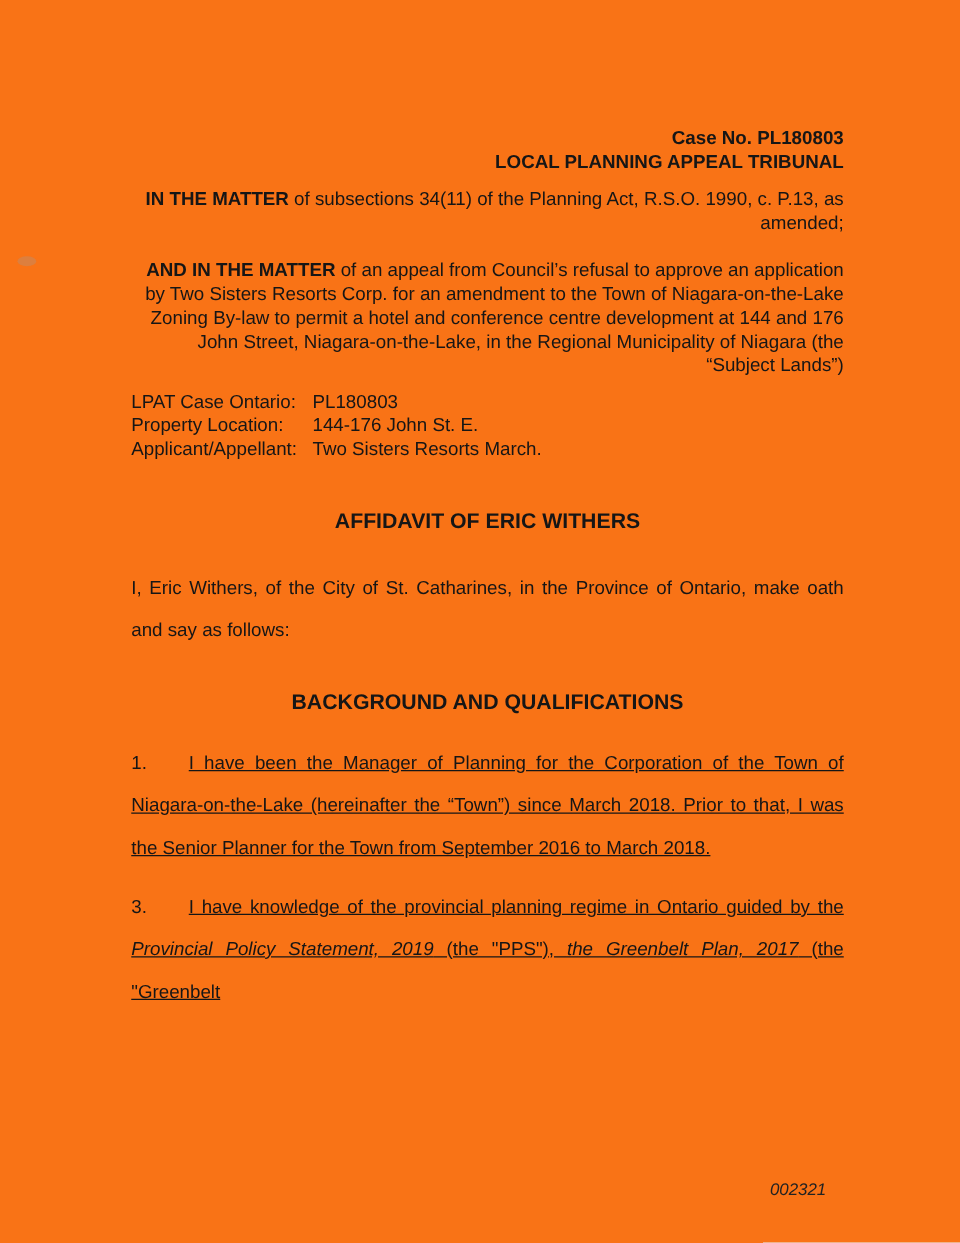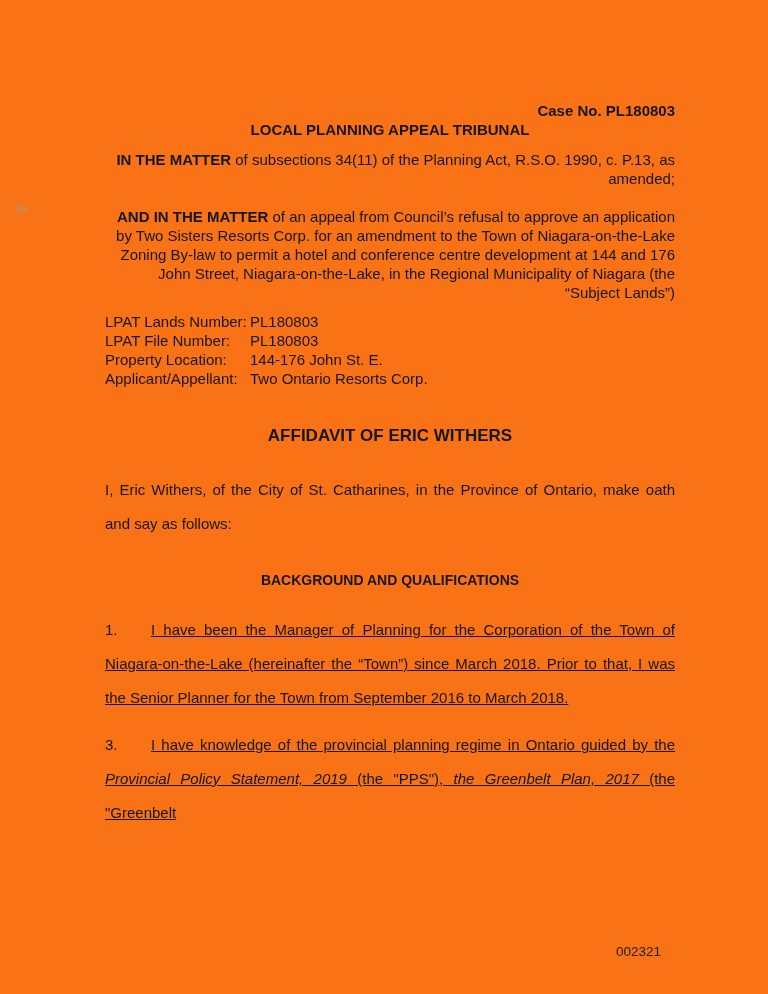--- a/index.html
+++ b/index.html
@@ -20,21 +20,21 @@
     top: 0;
     width: 570px;
   }
   .case-no {
     margin-top: 101px;
     text-align: right;
     font-weight: bold;
     line-height: 19px;
   }
   .tribunal {
-    text-align: center;
+    text-align: right;
     font-weight: bold;
     line-height: 19px;
   }
   .matter {
     margin: 0;
     line-height: 19px;
     text-align: right;
   }
   .matter.first { margin-top: 11px; }
   .matter.second { margin-top: 19px; }
@@ -58,41 +58,42 @@
   }
   .oath {
     margin: 28px 0 0 0;
     line-height: 34px;
     text-align: justify;
   }
   .section-heading {
     margin: 30px 0 0 0;
     text-align: center;
     font-weight: bold;
-    font-size: 14px;
+    font-size: 17px;
     line-height: 19px;
   }
   .body-para {
     margin: 13px 0 0 0;
     line-height: 34px;
     text-align: justify;
     text-decoration: underline;
   }
   .body-para.p1 { margin-top: 23px; }
   .para-num {
     display: inline-block;
     width: 46px;
   }
   .page-number {
     position: absolute;
     top: 944px;
     right: 107px;
     font-size: 13.5px;
     line-height: 16px;
     color: #222;
+    font-style: italic;
   }
   .scan-artifact {
     position: absolute;
     left: 14px;
     top: 205px;
     width: 15px;
     height: 8px;
     background: #9a9a9a;
     opacity: 0.3;
     border-radius: 50%;
@@ -112,34 +113,30 @@
 
     <div class="tribunal">LOCAL PLANNING APPEAL TRIBUNAL</div>
 
     <p class="matter first"><b>IN THE MATTER</b><span> of subsections 34(11) of the Planning Act, R.S.O. 1990, c. P.13, as amended;</span></p>
 
     <p class="matter second"><b>AND IN THE MATTER</b><span> of an appeal from Council’s refusal to approve an application by Two Sisters Resorts Corp. for an amendment to the Town of Niagara-on-the-Lake Zoning By-law to permit a hotel and conference centre development at 144 and 176 John Street, Niagara-on-the-Lake, in the Regional Municipality of Niagara (the “Subject Lands”)</span></p>
 
     <table class="case-table">
       <tbody>
         <tr>
-          <td class="lbl">LPAT Lands Number:</td>
-          <td>PL180803</td>
-        </tr>
-        <tr>
-          <td class="lbl">LPAT File Number:</td>
+          <td class="lbl">LPAT Case Ontario:</td>
           <td>PL180803</td>
         </tr>
         <tr>
           <td class="lbl">Property Location:</td>
           <td>144-176 John St. E.</td>
         </tr>
         <tr>
           <td class="lbl">Applicant/Appellant:</td>
-          <td>Two Ontario Resorts Corp.</td>
+          <td>Two Sisters Resorts March.</td>
         </tr>
       </tbody>
     </table>
 
     <div class="affidavit-title">AFFIDAVIT OF ERIC WITHERS</div>
 
     <p class="oath">I, Eric Withers, of the City of St. Catharines, in the Province of Ontario, make oath and say as follows:</p>
 
     <div class="section-heading">BACKGROUND AND QUALIFICATIONS</div>
 

